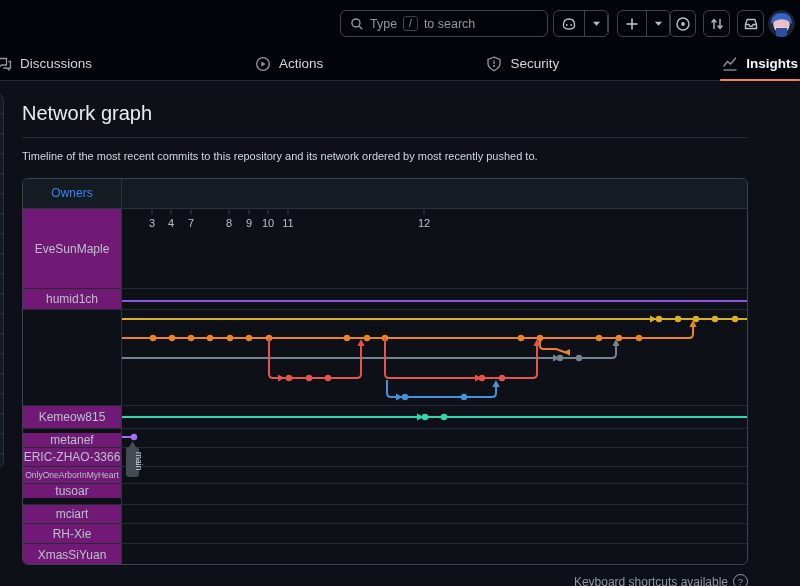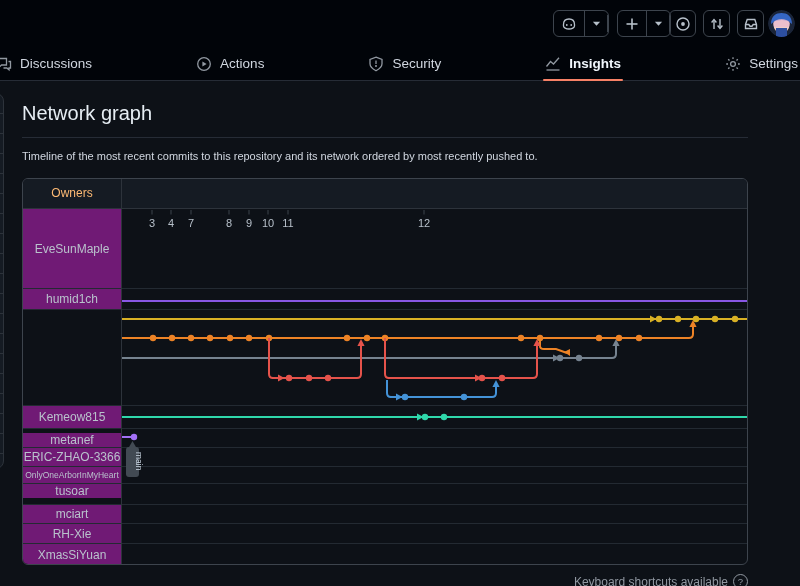--- a/index.html
+++ b/index.html
@@ -42,40 +42,49 @@
 
   
   .page-title { position:absolute; left:22px; top:102px; font-size:20px; font-weight:400; color:#e6edf3; }
   .title-divider { position:absolute; left:22px; top:137px; width:726px; height:1px; background:#262c36; }
   .page-desc { position:absolute; left:22px; top:150px; font-size:11px; color:#d1d7e0; }
 
   
   .graph-box { position:absolute; left:22px; top:178px; width:726px; height:387px;
     border:1px solid #3d444d; border-radius:6px; background:#0d1117; overflow:hidden; }
   .graph-header { height:30px; background:#151b23; border-bottom:1px solid #2d333b; }
-  .owners-label { width:98px; text-align:center; line-height:29px; font-size:12px; color:#fdba74; }
+  .owners-label { width:98px; text-align:center; line-height:29px; font-size:12px; color:#3b82f6; }
   .col-divider { position:absolute; left:98px; top:0; bottom:0; width:1px; background:#2d333b; }
   .grow { display:flex; border-bottom:1px solid #232a32; }
   .grow:last-child { border-bottom:none; }
   .rlabel { width:98px; background:#701a75; color:#b9c2cc; font-size:12px;
     display:flex; align-items:center; justify-content:center; cursor:pointer; }
   .rlabel.small { font-size:8.5px; }
   .rgraph { flex:1; }
   .gsvg { position:absolute; left:99px; top:30px; }
 
   
   .kbd-hint { position:absolute; top:574px; right:52px; display:flex; align-items:center; gap:5px;
     color:#9198a1; font-size:12px; cursor:pointer; }
   .qmark { width:15px; height:15px; border:1px solid #9198a1; border-radius:50%; font-size:9.5px;
     display:flex; align-items:center; justify-content:center; }
 </style>
 </head>
 <body>
 
 <div class="topbar">
+  <div class="searchbox">
+    <svg width="14" height="14" viewBox="0 0 16 16" fill="none" stroke="#9198a1" stroke-width="1.6">
+      <circle cx="6.8" cy="6.8" r="4.6"></circle>
+        <line x1="10.3" y1="10.3" x2="14" y2="14"></line>
+    </svg>
+    <span>Type</span>
+    <span class="slashkey">/</span>
+    <span>to search</span>
+  </div>
 
   <div class="btn-group" style="left:553px;">
     <div class="btn-seg">
       <svg width="16" height="16" viewBox="0 0 16 16" fill="none" stroke="#b7c0ca" stroke-width="1.3">
         <path d="M2.5 8.5 C2.5 4.5 5 3 8 3 C11 3 13.5 4.5 13.5 8.5 L13.5 10 C13.5 11.5 11 13 8 13 C5 13 2.5 11.5 2.5 10 Z"></path>
         <line x1="5.8" y1="8" x2="5.8" y2="10"></line>
           <line x1="10.2" y1="8" x2="10.2" y2="10"></line>
       </svg>
     </div>
     <div class="btn-seg">
@@ -162,29 +171,20 @@
       <span>Security</span>
     </div>
     <div class="tab active">
       <span class="ticon">
         <svg width="16" height="16" viewBox="0 0 16 16" fill="none" stroke="currentColor" stroke-width="1.3">
           <polyline points="1.5,10.5 5.5,5.5 8.5,8 14,1.8"></polyline>
           <line x1="1.5" y1="14" x2="14.5" y2="14"></line>
         </svg>
       </span>
       <span>Insights</span>
-    </div>
-    <div class="tab">
-      <span class="ticon">
-        <svg width="16" height="16" viewBox="0 0 16 16" fill="none" stroke="currentColor" stroke-width="1.3">
-          <circle cx="8" cy="8" r="2.4"></circle>
-          <path d="M8 1.2 V3 M8 13 V14.8 M1.2 8 H3 M13 8 H14.8 M3.2 3.2 L4.5 4.5 M11.5 11.5 L12.8 12.8 M12.8 3.2 L11.5 4.5 M4.5 11.5 L3.2 12.8"></path>
-        </svg>
-      </span>
-      <span>Settings</span>
     </div>
   </nav>
 
 <div class="left-sliver"></div>
 
 <h2 class="page-title">Network graph</h2>
 <div class="title-divider"></div>
 <p class="page-desc">Timeline of the most recent commits to this repository and its network ordered by most recently pushed to.</p>
 
 <div class="graph-box">

